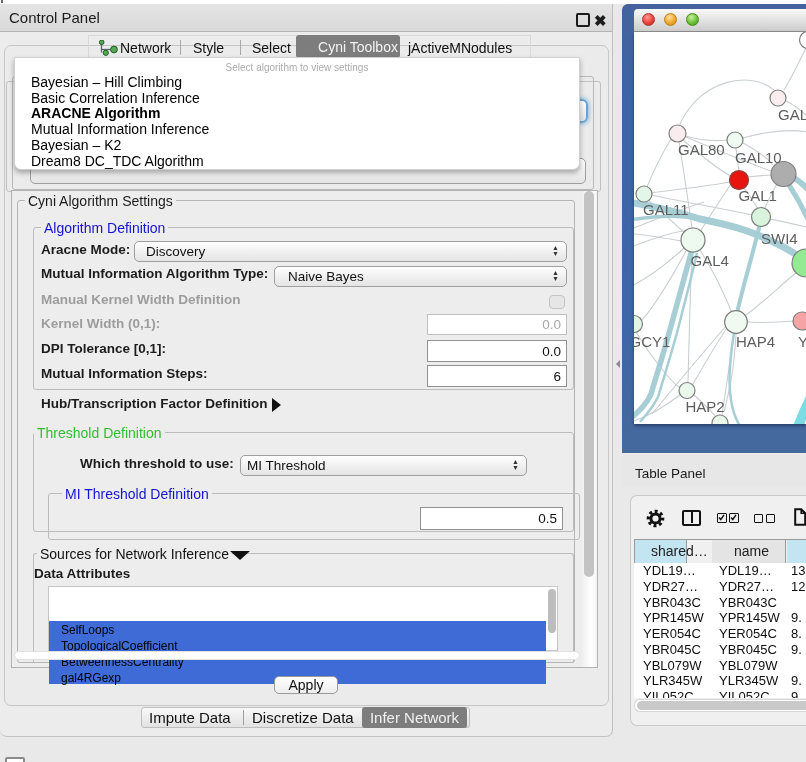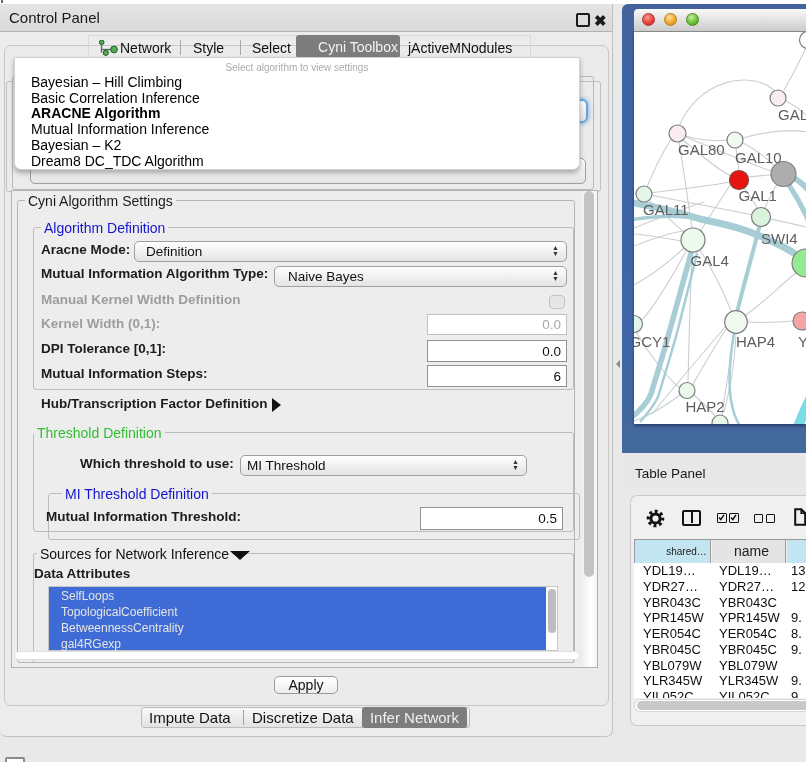--- a/index.html
+++ b/index.html
@@ -67,21 +67,21 @@
 
   <div class="abs gbox" style="left:17px;top:200px;width:558px;height:463px;border-color:#b5b5b5;">
     <div class="gcap" style="left:7px;color:#1c1c1c;">Cyni Algorithm Settings</div>
   </div>
 
   <div class="abs gbox" style="left:33px;top:227px;width:541px;height:163px;">
     <div class="gcap" style="left:7px;color:#1414cf;">Algorithm Definition</div>
   </div>
   <div class="abs lbl" style="left:41px;top:242px;">Aracne Mode:</div>
   <div class="abs combo" style="left:134px;top:241px;width:433px;height:21px;">
-    <span style="margin-left:11px;">Definition</span>
+    <span style="margin-left:11px;">Discovery</span>
     <div class="stepper">▲<br>▼</div>
   </div>
   <div class="abs lbl" style="left:41px;top:266px;">Mutual Information Algorithm Type:</div>
   <div class="abs combo" style="left:274px;top:266px;width:293px;height:21px;">
     <span style="margin-left:13px;">Naive Bayes</span>
     <div class="stepper">▲<br>▼</div>
   </div>
   <div class="abs lbl dis" style="left:41px;top:292px;">Manual Kernel Width Definition</div>
   <div class="abs" style="left:549px;top:295px;width:16px;height:14px;background:#e6e6e6;border:1px solid #c4c4c4;border-radius:4px;"></div>
   <div class="abs lbl dis" style="left:41px;top:316px;">Kernel Width (0,1):</div>
@@ -98,30 +98,29 @@
     <div class="gcap" style="left:0px;color:#2fbf2f;">Threshold Definition</div>
   </div>
   <div class="abs lbl" style="left:80px;top:456px;">Which threshold to use:</div>
   <div class="abs combo" style="left:240px;top:455px;width:287px;height:21px;">
     <span style="margin-left:6px;">MI Threshold</span>
     <div class="stepper">▲<br>▼</div>
   </div>
   <div class="abs gbox" style="left:48px;top:493px;width:532px;height:47px;">
     <div class="gcap" style="left:13px;color:#1414cf;background:#ededed;">MI Threshold Definition</div>
   </div>
-  <div class="abs lbl" style="left:46px;top:509px;">Mutual Information Threshold:</div>
   <div class="abs field" style="left:420px;top:507px;width:143px;height:23px;line-height:22px;">0.5</div>
 
   <div class="abs gbox" style="left:33px;top:553px;width:541px;height:110px;border-bottom:none;border-radius:3px 3px 0 0;">
     <div class="gcap" style="left:3px;color:#111;">Sources for Network Inference</div>
   </div>
   <div class="abs" style="left:230px;top:551px;width:0;height:0;border-top:9.5px solid #111;border-left:10.5px solid transparent;border-right:10.5px solid transparent;"></div>
   <div class="abs lbl" style="left:34px;top:566px;">Data Attributes</div>
   <div class="abs" style="left:48px;top:586px;width:510px;height:65px;background:#ffffff;border:1px solid #c6c6c6;"></div>
-  <div class="abs" style="left:49px;top:587px;width:497px;height:63px;background:#3e6bd5;color:#e5e5e5;font-size:12px;line-height:16px;padding:1px 0 0 12px;">
+  <div class="abs" style="left:49px;top:621px;width:497px;height:63px;background:#3e6bd5;color:#000000;font-size:12px;line-height:16px;padding:1px 0 0 12px;">
     SelfLoops<br>TopologicalCoefficient<br>BetweennessCentrality<br>gal4RGexp
   </div>
   <div class="abs" style="left:548px;top:589px;width:8px;height:44px;background:#bdbdbd;border-radius:5px;"></div>
 
   <div class="abs" style="left:14px;top:651px;width:566px;height:9px;background:#ffffff;border:1px solid #e0e0e0;border-radius:5px;"></div>
 
   <div class="abs" style="left:274px;top:676px;width:64px;height:18px;background:linear-gradient(#ffffff,#ededed);border:1px solid #9b9b9b;border-radius:5px;text-align:center;font-size:14px;color:#111;line-height:17px;">Apply</div>
 
   <div class="abs" style="left:141px;top:707px;width:329px;height:21px;background:linear-gradient(#f8f8f8,#e2e2e2);border:1px solid #bdbdbd;border-radius:3px;"></div>
   <div class="abs" style="left:149px;top:709px;font-size:15px;color:#111;">Impute Data</div>
@@ -264,21 +263,21 @@
 <div class="abs" style="left:754px;top:514px;width:9px;height:9px;border:1.5px solid #111;border-radius:1px;"></div>
 <div class="abs" style="left:766px;top:514px;width:9px;height:9px;border:1.5px solid #111;border-radius:1px;"></div>
 <div class="abs" style="left:794px;top:508px;width:12px;height:18px;">
   <svg width="12" height="18" viewBox="0 0 12 18">
     <path d="M1.2 1.2 h6 l4 4 v11.5 h-10 Z" fill="none" stroke="#111" stroke-width="2"></path>
     <path d="M7.2 1.2 v4 h4" fill="none" stroke="#111" stroke-width="1.6"></path>
   </svg>
 </div>
 
 <div class="abs" style="left:634px;top:539px;width:172px;height:24px;border-top:1px solid #9b9b9b;border-left:1px solid #9b9b9b;">
-  <div class="abs" style="left:0;top:0;width:76px;height:24px;background:#c3e4f1;border-right:1px solid #9b9b9b;border-bottom:1px solid #9b9b9b;text-align:center;padding-left:28px;font-size:10px;color:#222;line-height:23px;">shared…</div>
+  <div class="abs" style="left:0;top:0;width:52px;height:24px;background:#c3e4f1;border-right:1px solid #9b9b9b;border-bottom:1px solid #9b9b9b;text-align:center;padding-left:16px;font-size:14px;color:#222;line-height:23px;">shared…</div>
   <div class="abs" style="left:77px;top:0;width:74px;height:24px;background:#e4e4e4;border-right:1px solid #9b9b9b;border-bottom:1px solid #9b9b9b;text-align:center;padding-left:6px;font-size:14px;color:#222;line-height:23px;">name</div>
   <div class="abs" style="left:152px;top:0;width:20px;height:24px;background:#c3e4f1;border-bottom:1px solid #9b9b9b;"></div>
 </div>
 
 <div class="abs" style="left:634px;top:563px;width:172px;height:135px;background:#ffffff;overflow:hidden;font-size:13px;color:#0f0f0f;">
   <div style="position:absolute;left:9px;top:0;line-height:15.75px;">YDL19…<br>YDR27…<br>YBR043C<br>YPR145W<br>YER054C<br>YBR045C<br>YBL079W<br>YLR345W<br>YIL052C</div>
   <div style="position:absolute;left:85px;top:0;line-height:15.75px;">YDL19…<br>YDR27…<br>YBR043C<br>YPR145W<br>YER054C<br>YBR045C<br>YBL079W<br>YLR345W<br>YIL052C</div>
   <div style="position:absolute;left:157px;top:0;line-height:15.75px;">13<br>12<br>&nbsp;<br>9.<br>8.<br>9.<br>&nbsp;<br>9.<br>9.</div>
 </div>
 

